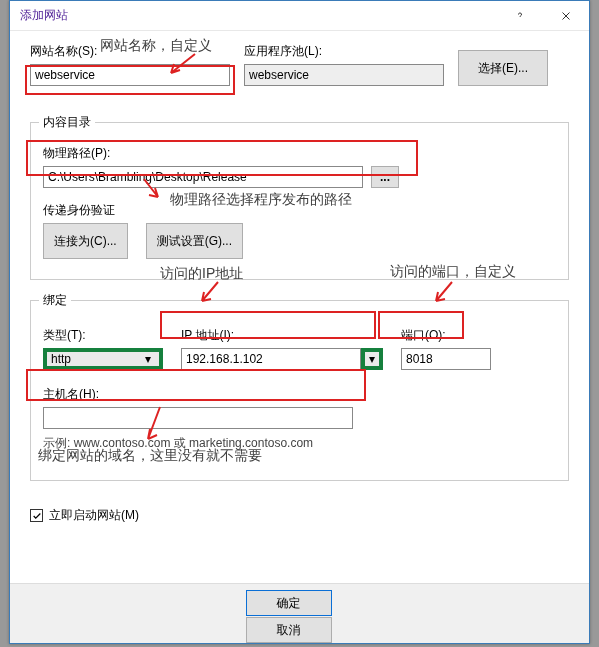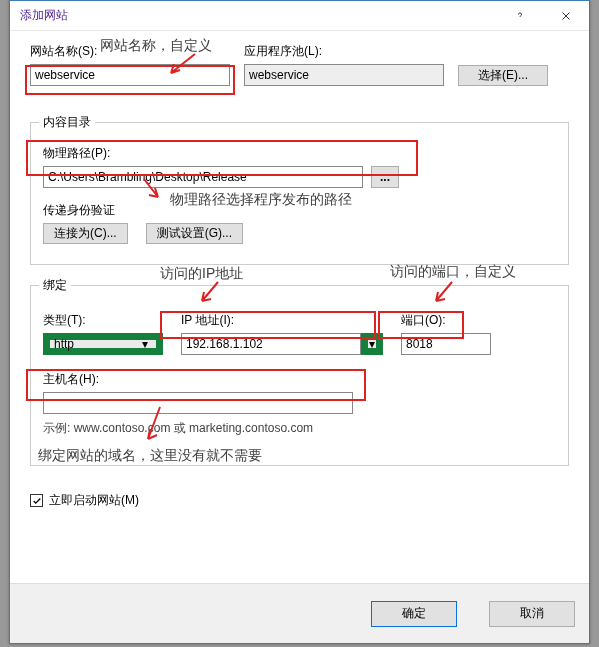--- a/index.html
+++ b/index.html
@@ -40,44 +40,44 @@
     .row { display:flex; align-items:center; gap:8px; }
     .col { display:flex; flex-direction:column; }
     .label-top { margin-bottom: 4px; color:#000; }
     input[type=text], .select {
       border: 1px solid #888;
       padding: 3px 4px;
       font-size: 12px;
       height: 22px;
       background:#fff;
     }
-    .select { display:flex; align-items:center; justify-content:space-between; width:120px; background:#eaeaea; border:7px solid #15803d;}
+    .select { display:flex; align-items:center; justify-content:space-between; width:120px; background:#eaeaea; border:4px solid #15803d;}
     .select .chev { padding:0 4px; }
     .btn {
       border: 1px solid #adadad;
       background: #e1e1e1;
       padding: 0 10px;
-      height: 21px;
+      height: 36px;
       min-width: 80px;
       display:inline-flex; align-items:center; justify-content:center;
       font-size:12px;
     }
     .groupbox {
       border: 1px solid #ccc;
       padding: 22px 12px 14px 12px;
       margin-top: 14px;
       position: relative;
     }
     .groupbox > .legend {
       position:absolute; top:-9px; left:8px; background:#fff; padding:0 4px; font-size:12px;
     }
     .footer {
       position:absolute; bottom:0; left:0; right:0;
       height:60px; background:#f0f0f0; border-top:1px solid #ddd;
-      display:flex; justify-content:flex-end; align-items:center; gap:32px; padding-right:14px;
+      display:flex; justify-content:flex-end; align-items:center; gap:1px; padding-right:22px;flex-direction:column;
     }
     .footer .btn { min-width:86px; height:26px; }
     .footer .btn.primary { border:1.5px solid #0a6fd6; }
     .checkbox { display:flex; align-items:center; gap:6px; margin-top:26px; }
     .checkbox .box { width:13px;height:13px;border:1px solid #333; display:flex;align-items:center;justify-content:center; background:#fff;}
     .checkbox .box svg{width:10px;height:10px;}
     
     .anno-box { position:absolute; border:2.5px solid #d22; pointer-events:none; z-index:50;}
     .anno-text { position:absolute; color:#404040; font-size:14px; pointer-events:none; z-index:51; white-space:nowrap;}
     .anno-arrow { position:absolute; pointer-events:none; z-index:51;}

